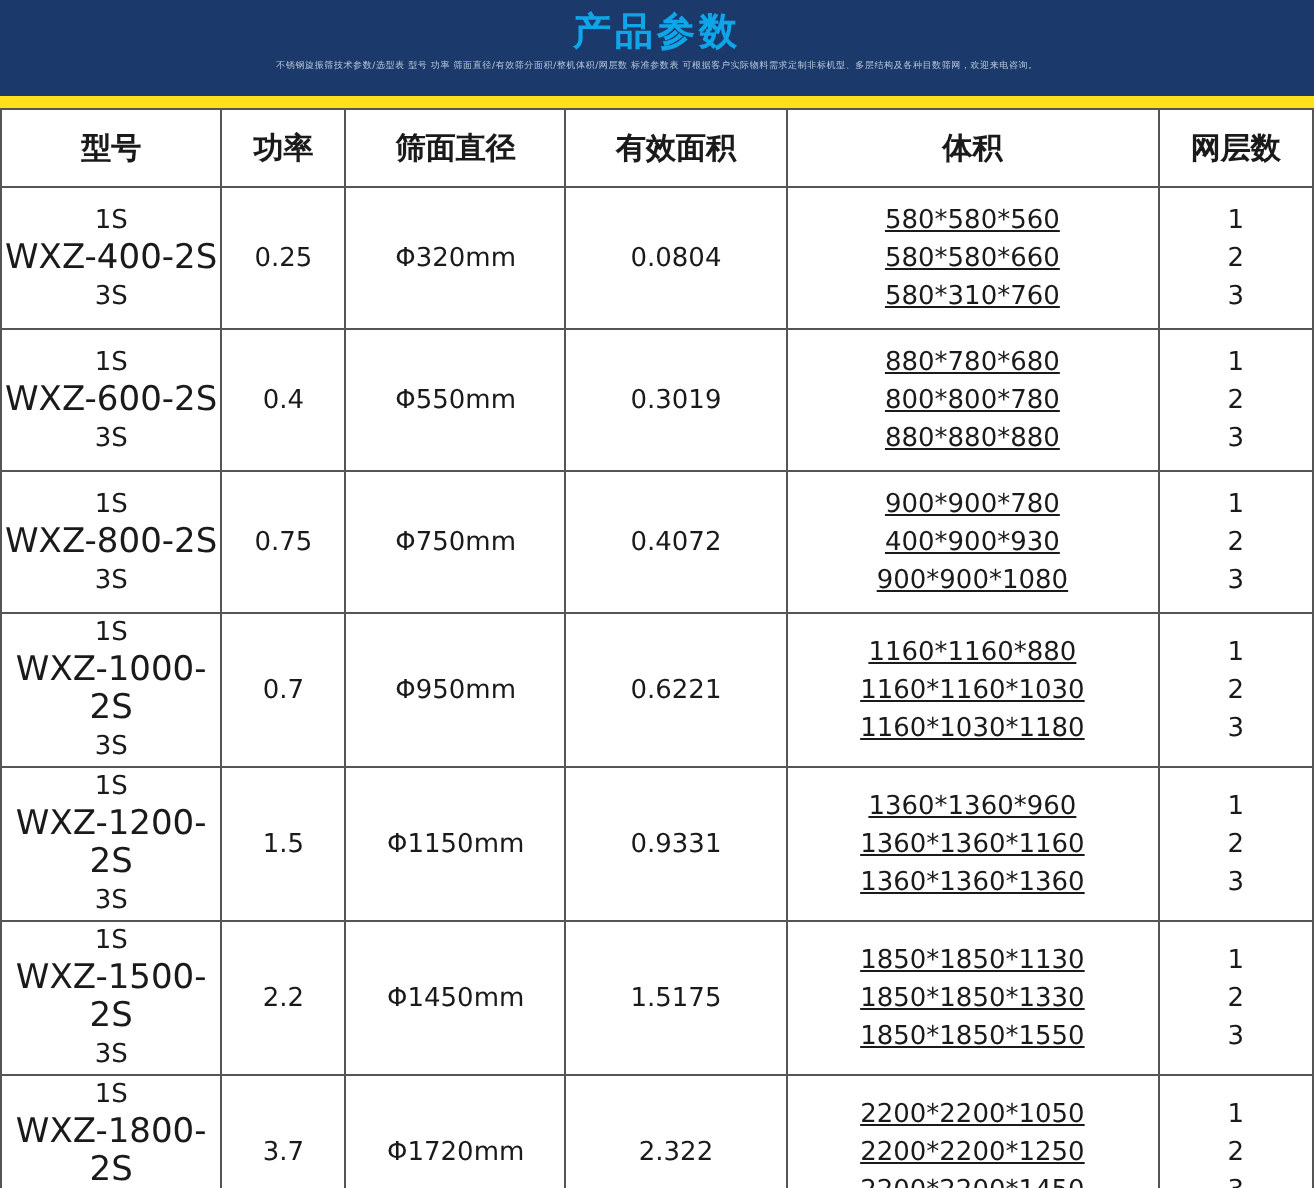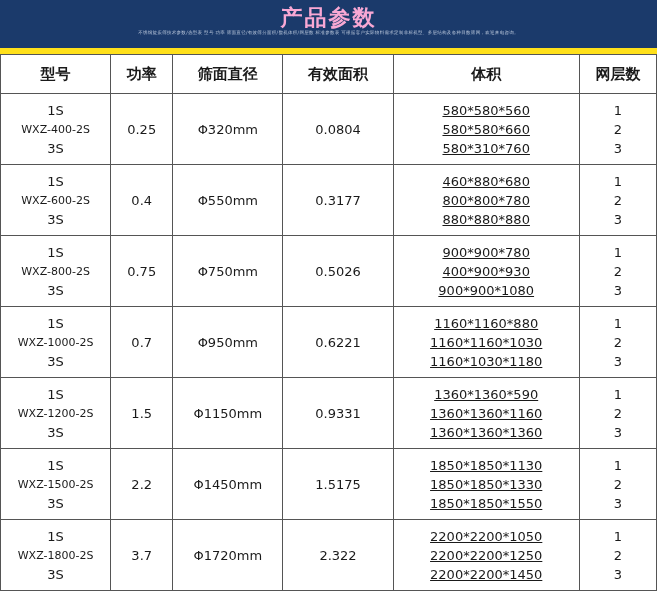--- a/index.html
+++ b/index.html
@@ -26,22 +26,22 @@
     height: 48px;
     background: #1b3a6b;
     overflow: hidden;
   }
   .banner-title {
     position: absolute;
     top: 3px;
     left: 0;
     width: 100%;
     text-align: center;
-    color: #f9a8d4;
-    font-size: 22px;
+    color: #0ea5e9;
+    font-size: 19px;
     font-weight: bold;
     letter-spacing: 2px;
     font-family: "DejaVu Sans", "Liberation Sans", sans-serif;
   }
   .banner-sub {
     position: absolute;
     top: 30px;
     left: 0;
     width: 100%;
     text-align: center;
@@ -88,21 +88,21 @@
 
   table.spec tbody tr { height: 71px; }
 
   td.model {
     text-align: right;
     padding-right: 18px;
     line-height: 19px;
     font-size: 13.5px;
   }
   td.model .line-mid {
-    font-size: 11px;
+    font-size: 17px;
   }
   td.power, td.dia, td.area {
     font-size: 14px;
   }
   td.volume {
     line-height: 19px;
     font-size: 13.5px;
     text-decoration: underline;
   }
   td.layers {
@@ -165,42 +165,42 @@
       </tr>
 
       <tr>
         <td class="model">
           <span class="stack-line">1S</span>
           <span class="stack-line line-mid">WXZ-600-2S</span>
           <span class="stack-line">3S</span>
         </td>
         <td class="power">0.4</td>
         <td class="dia">Φ550mm</td>
-        <td class="area">0.3177</td>
-        <td class="volume">
-          <span class="stack-line">460*880*680</span>
+        <td class="area">0.3019</td>
+        <td class="volume">
+          <span class="stack-line">880*780*680</span>
           <span class="stack-line">800*800*780</span>
           <span class="stack-line">880*880*880</span>
         </td>
         <td class="layers">
           <span class="stack-line">1</span>
           <span class="stack-line">2</span>
           <span class="stack-line">3</span>
         </td>
       </tr>
 
       <tr>
         <td class="model">
           <span class="stack-line">1S</span>
           <span class="stack-line line-mid">WXZ-800-2S</span>
           <span class="stack-line">3S</span>
         </td>
         <td class="power">0.75</td>
         <td class="dia">Φ750mm</td>
-        <td class="area">0.5026</td>
+        <td class="area">0.4072</td>
         <td class="volume">
           <span class="stack-line">900*900*780</span>
           <span class="stack-line">400*900*930</span>
           <span class="stack-line">900*900*1080</span>
         </td>
         <td class="layers">
           <span class="stack-line">1</span>
           <span class="stack-line">2</span>
           <span class="stack-line">3</span>
         </td>
@@ -230,21 +230,21 @@
       <tr>
         <td class="model">
           <span class="stack-line">1S</span>
           <span class="stack-line line-mid">WXZ-1200-2S</span>
           <span class="stack-line">3S</span>
         </td>
         <td class="power">1.5</td>
         <td class="dia">Φ1150mm</td>
         <td class="area">0.9331</td>
         <td class="volume">
-          <span class="stack-line">1360*1360*590</span>
+          <span class="stack-line">1360*1360*960</span>
           <span class="stack-line">1360*1360*1160</span>
           <span class="stack-line">1360*1360*1360</span>
         </td>
         <td class="layers">
           <span class="stack-line">1</span>
           <span class="stack-line">2</span>
           <span class="stack-line">3</span>
         </td>
       </tr>
 

